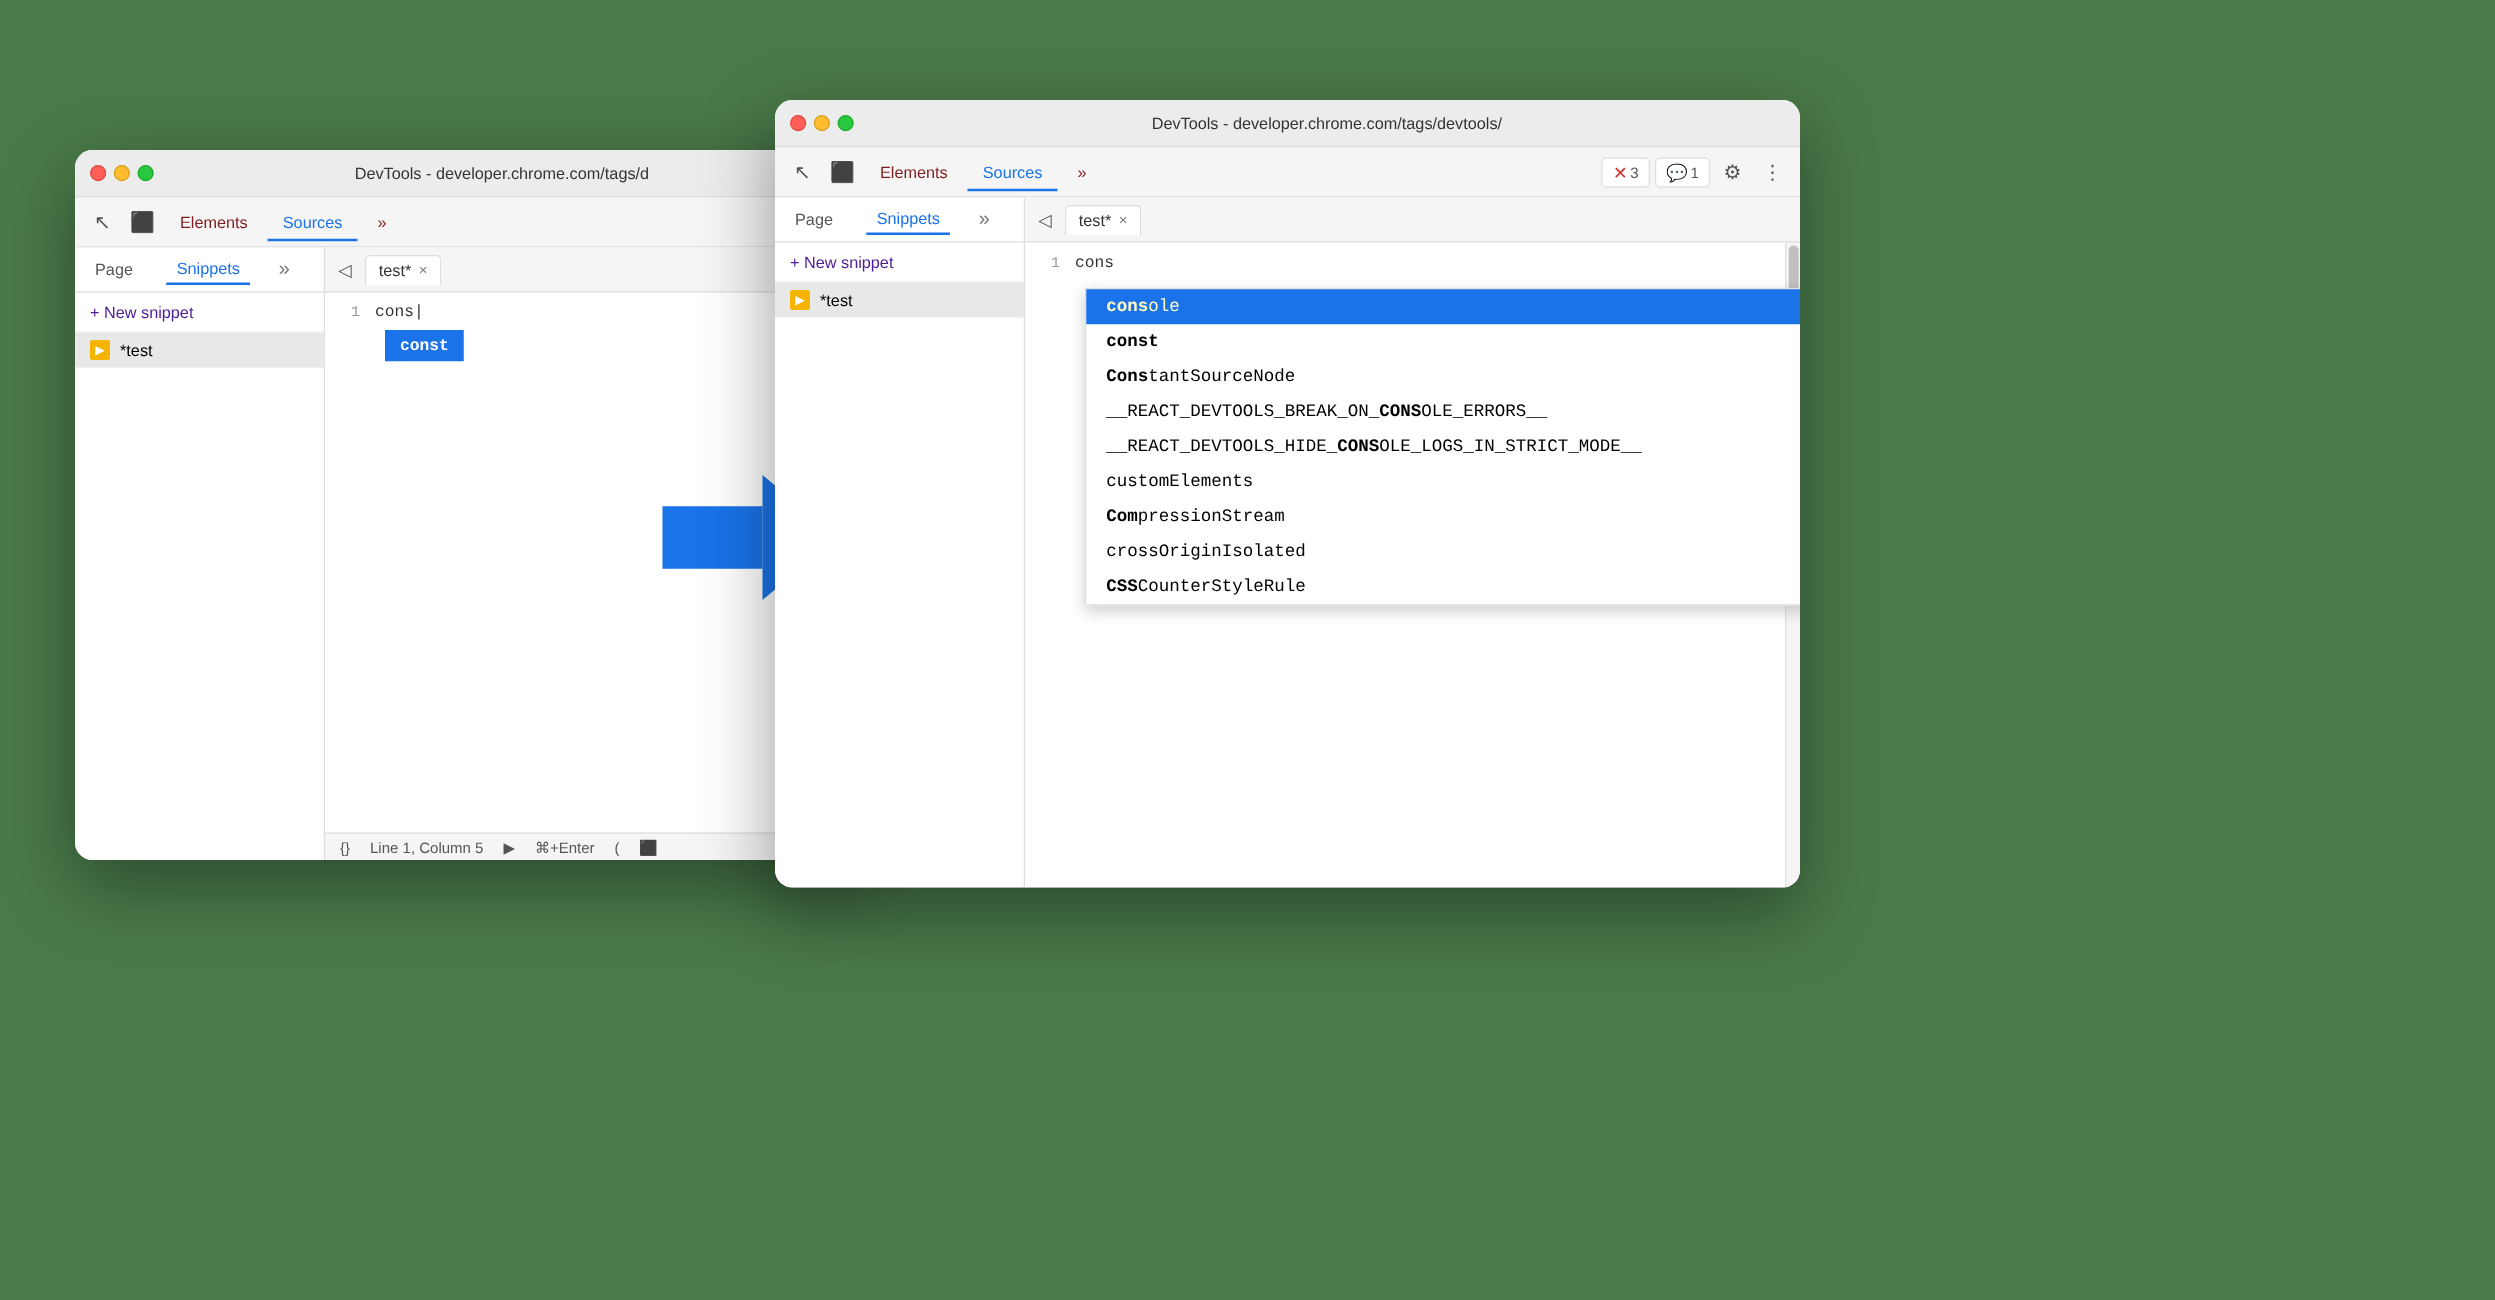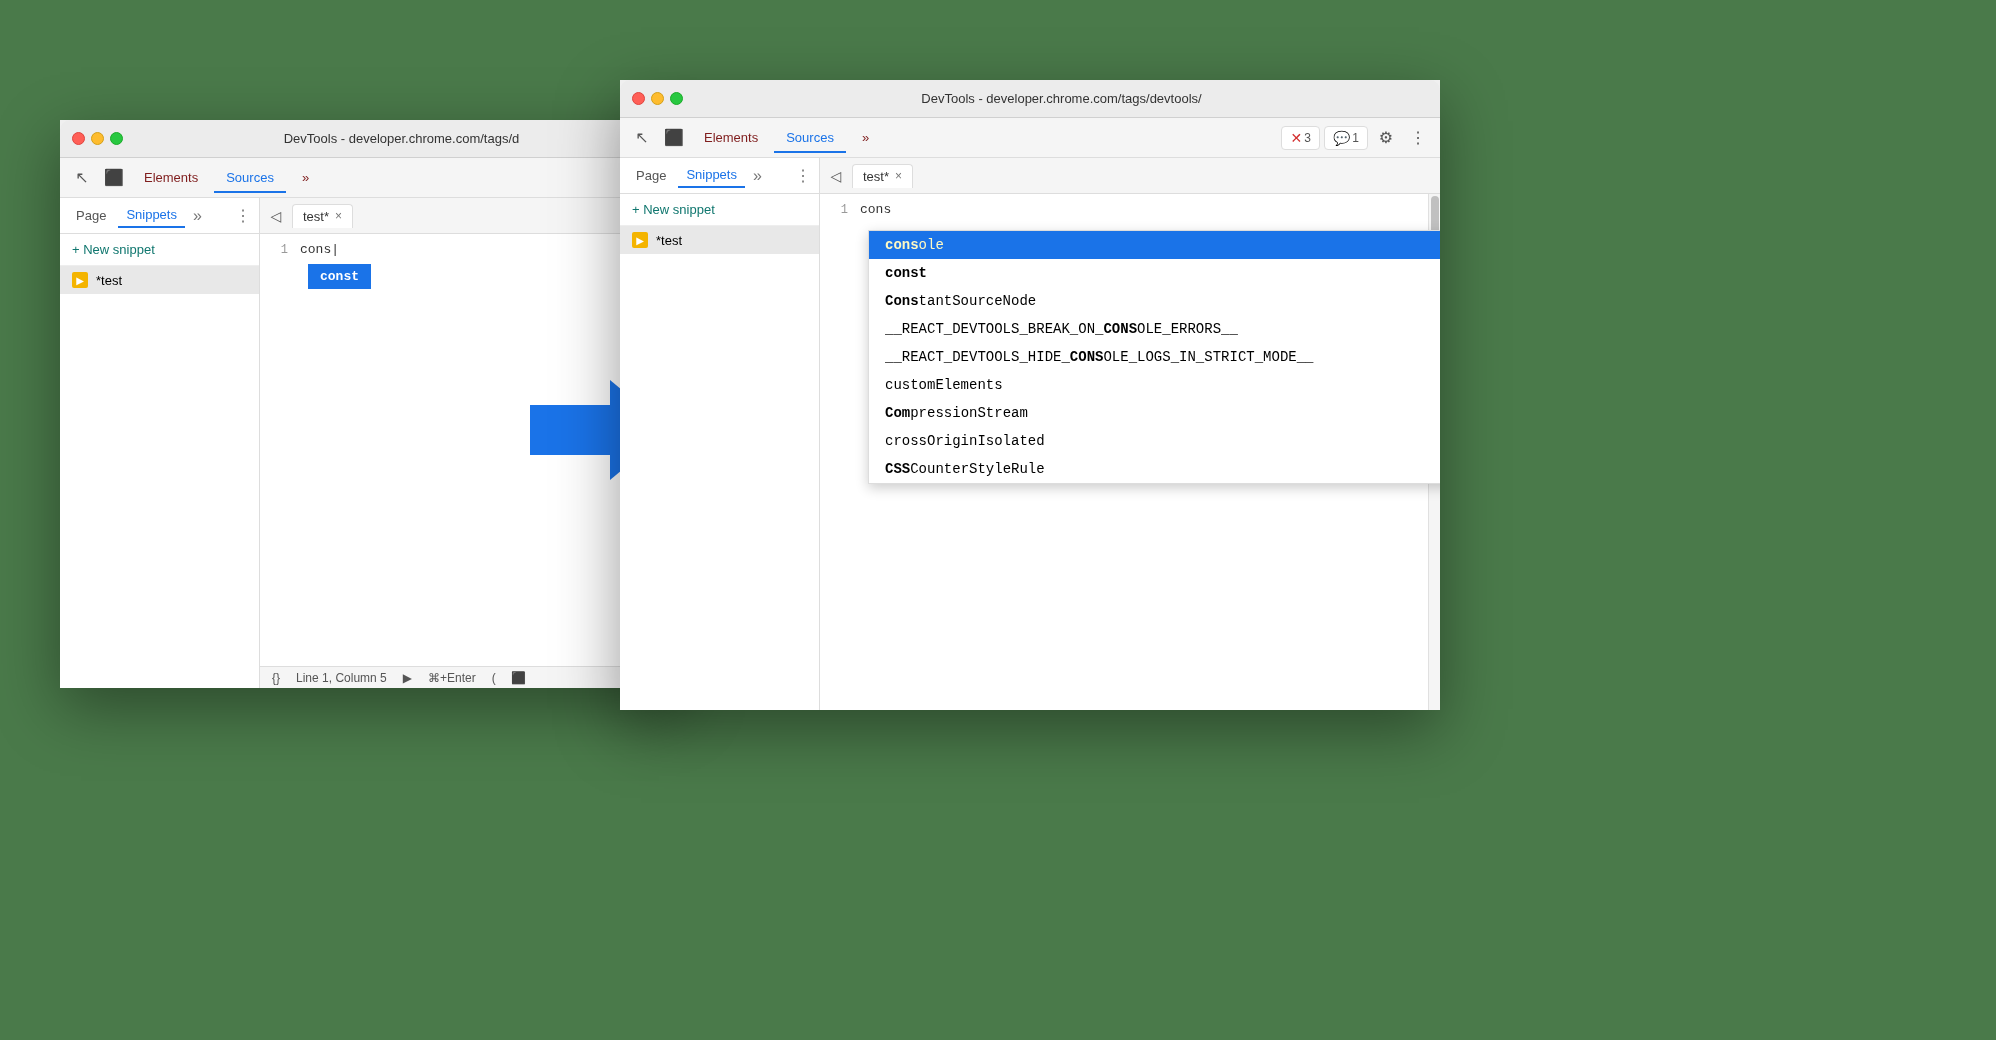--- a/index.html
+++ b/index.html
@@ -11,21 +11,21 @@
       align-items: center;
       justify-content: center;
       font-family: -apple-system, BlinkMacSystemFont, 'Segoe UI', sans-serif;
       position: relative;
       overflow: hidden;
     }
 
     
     .devtools-window {
       background: #f0f0f0;
-      border-radius: 0;
+      border-radius: 14px;
       box-shadow: 0 20px 60px rgba(0,0,0,0.4);
       overflow: hidden;
       position: absolute;
     }
 
     .window-bg {
       left: 60px;
       top: 120px;
       width: 620px;
       height: 568px;
@@ -140,21 +140,21 @@
       display: flex;
       flex-direction: column;
     }
 
     .panel-tabs {
       display: flex;
       align-items: center;
       padding: 0 8px;
       border-bottom: 1px solid #ddd;
       height: 36px;
-      gap: 4px;
+      gap: 19px;
     }
 
     .panel-tab {
       padding: 4px 8px;
       font-size: 13px;
       color: #555;
       cursor: pointer;
     }
 
     .panel-tab.active {
@@ -175,21 +175,21 @@
       cursor: pointer;
       margin-left: auto;
     }
 
     .new-snippet-btn {
       display: flex;
       align-items: center;
       gap: 6px;
       padding: 8px 12px;
       font-size: 13px;
-      color: #0f766e;
+      color: #4c1d95;
       cursor: pointer;
       border-bottom: 1px solid #eee;
     }
 
     .file-item {
       display: flex;
       align-items: center;
       gap: 8px;
       padding: 6px 12px;
       font-size: 13px;

